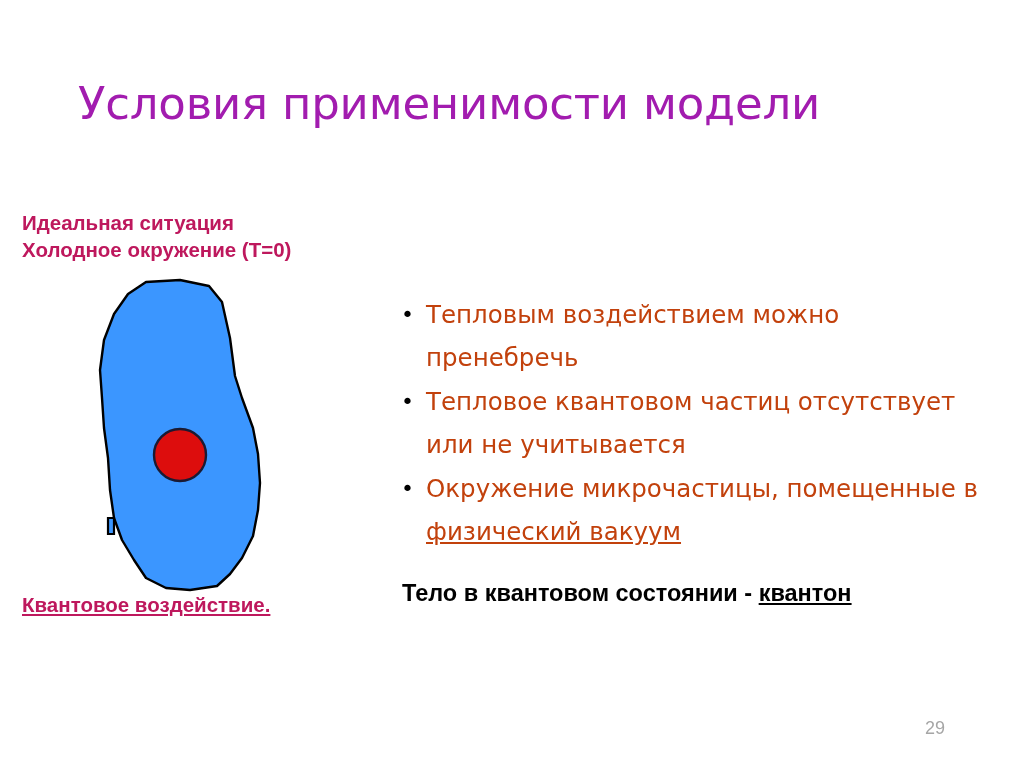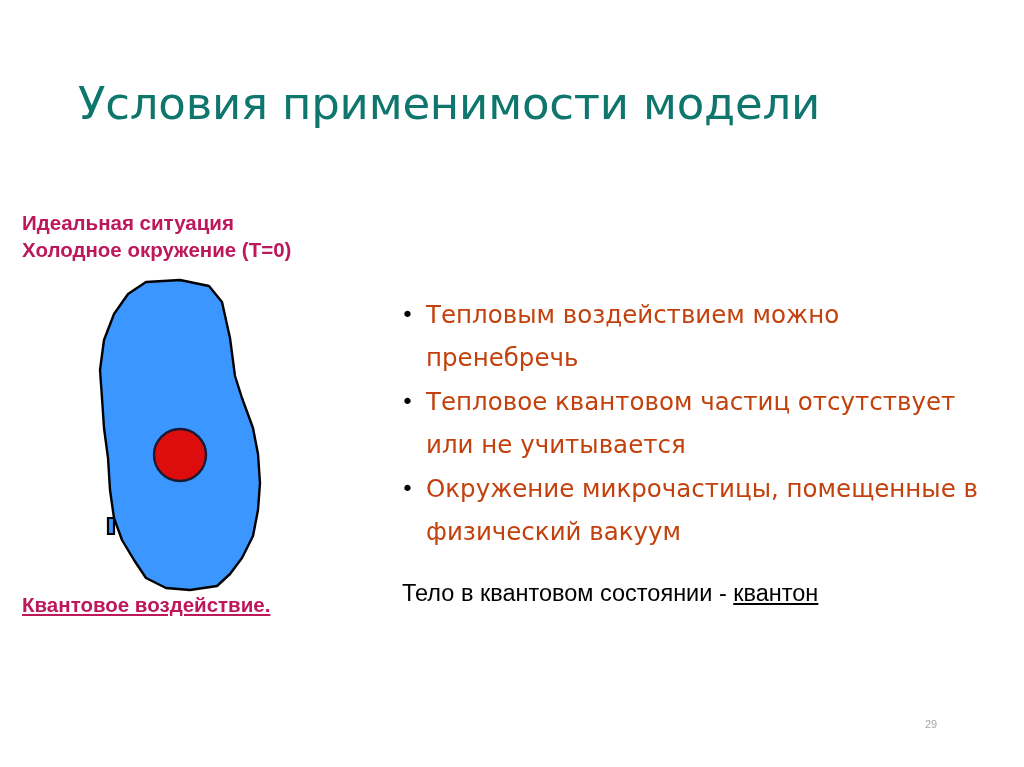--- a/index.html
+++ b/index.html
@@ -21,21 +21,21 @@
 
   
   #slide-title {
     position: absolute;
     left: 78px;
     top: 80px;
     width: 880px;
     font-family: "DejaVu Sans", "Liberation Sans", sans-serif;
     font-size: 45px;
     font-weight: 400;
-    color: #0f766e;
+    color: #a21caf;
     letter-spacing: -0.2px;
     white-space: nowrap;
     line-height: 1.05;
   }
 
   
   .annotation {
     position: absolute;
     font-family: "Liberation Sans", sans-serif;
     font-size: 20.5px;
@@ -95,46 +95,47 @@
   }
   .bullet-text {
     flex: 1 1 auto;
     font-family: "DejaVu Sans", "Liberation Sans", sans-serif;
     font-size: 24.5px;
     font-weight: 400;
     color: #c2410c;
     line-height: 43px;
   }
   .bullet-text .u {
+    text-decoration: underline;
     text-underline-offset: 2px;
   }
 
   
   #conclusion {
     position: absolute;
     left: 402px;
     top: 580px;
     font-family: "Liberation Sans", sans-serif;
     font-size: 23.5px;
-    font-weight: normal;
+    font-weight: bold;
     color: #000000;
     white-space: nowrap;
   }
   #conclusion .u {
     text-decoration: underline;
     text-underline-offset: 2px;
   }
 
   
   #page-number {
     position: absolute;
     left: 925px;
     top: 718px;
     font-family: "Liberation Sans", sans-serif;
-    font-size: 11px;
+    font-size: 18px;
     color: #a6a6a6;
   }
 </style>
 </head>
 <body>
 
 <div id="slide">
 
   <div id="slide-title">Условия применимости модели</div>
 

